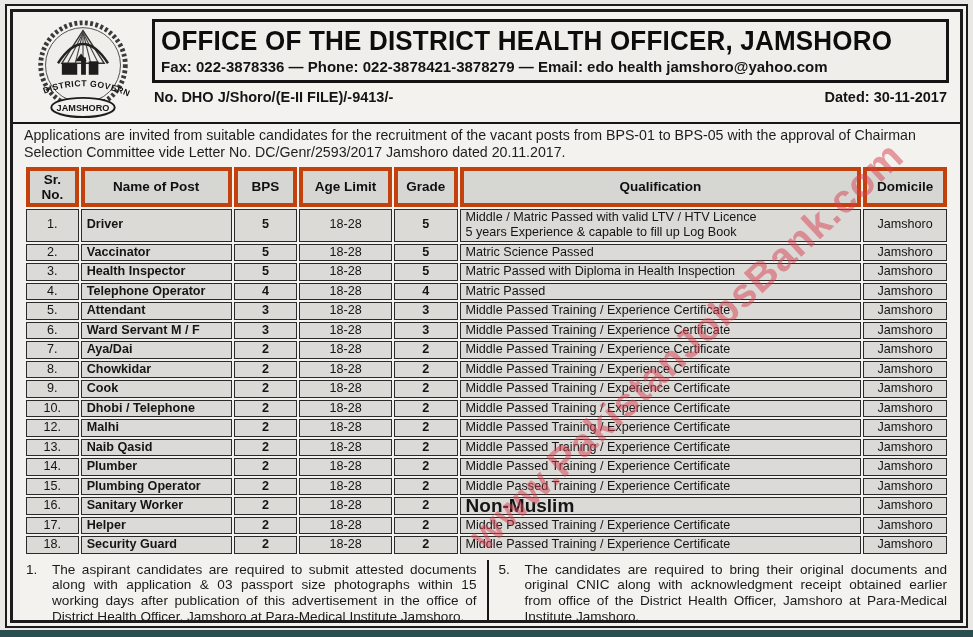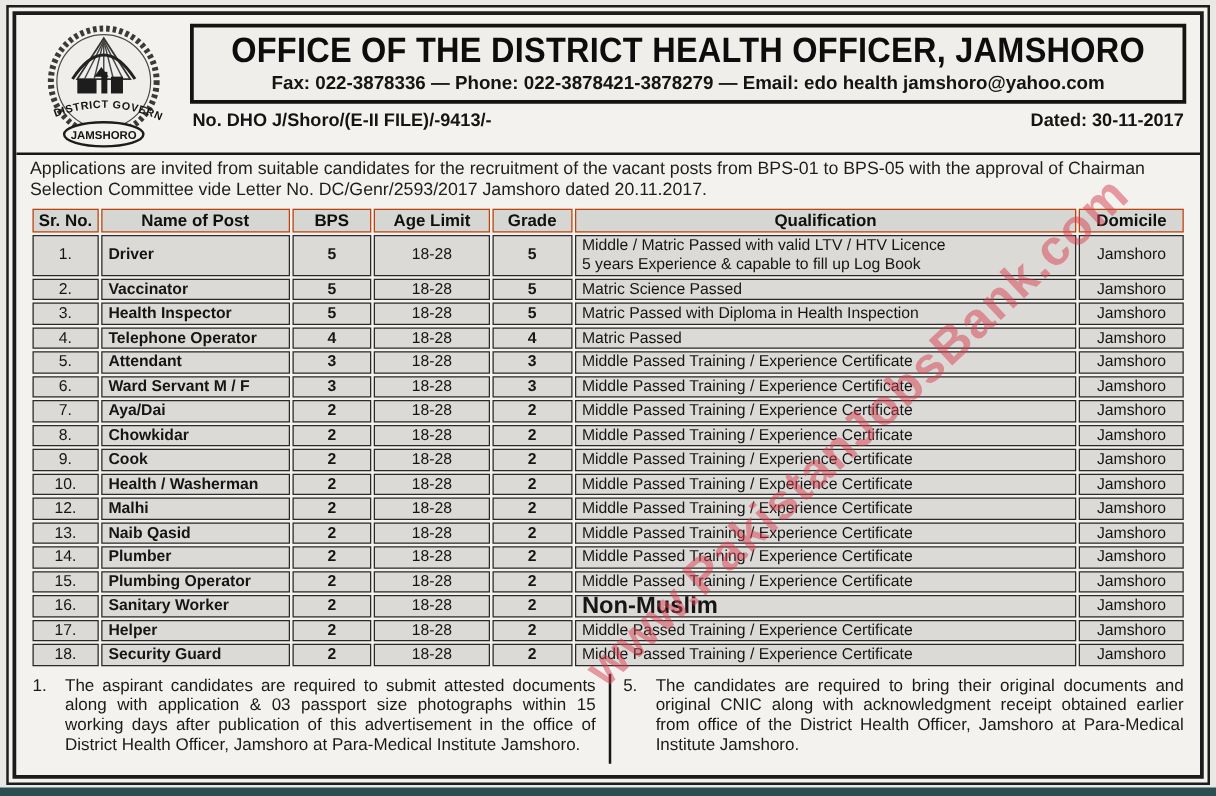--- a/index.html
+++ b/index.html
@@ -15,21 +15,21 @@
   }
   .inner{
     position:absolute;inset:3px;border:3px solid #1c1c1c;
     padding:7px 11px 4px 11px;box-sizing:border-box;overflow:hidden;
   }
   
   .header{display:flex;gap:10px;}
   .logo-wrap{width:118px;flex:0 0 118px;display:flex;align-items:flex-start;justify-content:center;}
   .head-right{flex:1;display:flex;flex-direction:column;}
   .title-box{
-    border:3px solid #141414;background:#efeeea;text-align:center;
+    border:3px solid #141414;background:#efeeea;text-align:left;
     padding:3px 6px 5px;
   }
   .main-title{
     font-size:26px;font-weight:bold;letter-spacing:.2px;margin:0;
     transform:scaleY(1.08);color:#0d0d0d;white-space:nowrap;
   }
   .contact-line{font-size:15px;font-weight:bold;margin-top:2px;color:#141414;}
   .contact-line .email{}
   .ref-row{
     display:flex;justify-content:space-between;align-items:center;
@@ -40,21 +40,21 @@
   .intro{
     font-size:14.2px;line-height:1.18;margin:3px 0 4px 0;color:#1d1d1d;
     text-align:left;
   }
   
   table.posts{
     width:100%;border-collapse:separate;border-spacing:2px 2px;
     table-layout:fixed;margin:0 0 2px 0;
   }
   table.posts th{
-    border:1px solid #c2410c;background:#d6d6d3;font-size:13.5px;
+    border:4px solid #c2410c;background:#d6d6d3;font-size:13.5px;
     font-weight:bold;padding:1px 3px;color:#101010;
   }
   table.posts td{
     border:1px solid #2a2a2a;background:#dbdad7;font-size:12.6px;
     padding:0 5px;line-height:13.5px;vertical-align:middle;color:#151515;
     overflow:hidden;white-space:nowrap;
   }
   td.c-sr{text-align:center;}
   td.c-post{font-weight:bold;}
   td.c-bps,td.c-grade{text-align:center;font-weight:bold;}
@@ -252,21 +252,21 @@
             <td class="c-bps">2</td>
             <td class="c-age">18-28</td>
             <td class="c-grade">2</td>
             <td class="c-qual">
               <div>Middle Passed Training / Experience Certificate</div>
             </td>
             <td class="c-dom">Jamshoro</td>
           </tr>
           <tr>
             <td class="c-sr">10.</td>
-            <td class="c-post">Health / Washerman</td>
+            <td class="c-post">Dhobi / Telephone</td>
             <td class="c-bps">2</td>
             <td class="c-age">18-28</td>
             <td class="c-grade">2</td>
             <td class="c-qual">
               <div>Middle Passed Training / Experience Certificate</div>
             </td>
             <td class="c-dom">Jamshoro</td>
           </tr>
           <tr>
             <td class="c-sr">12.</td>

